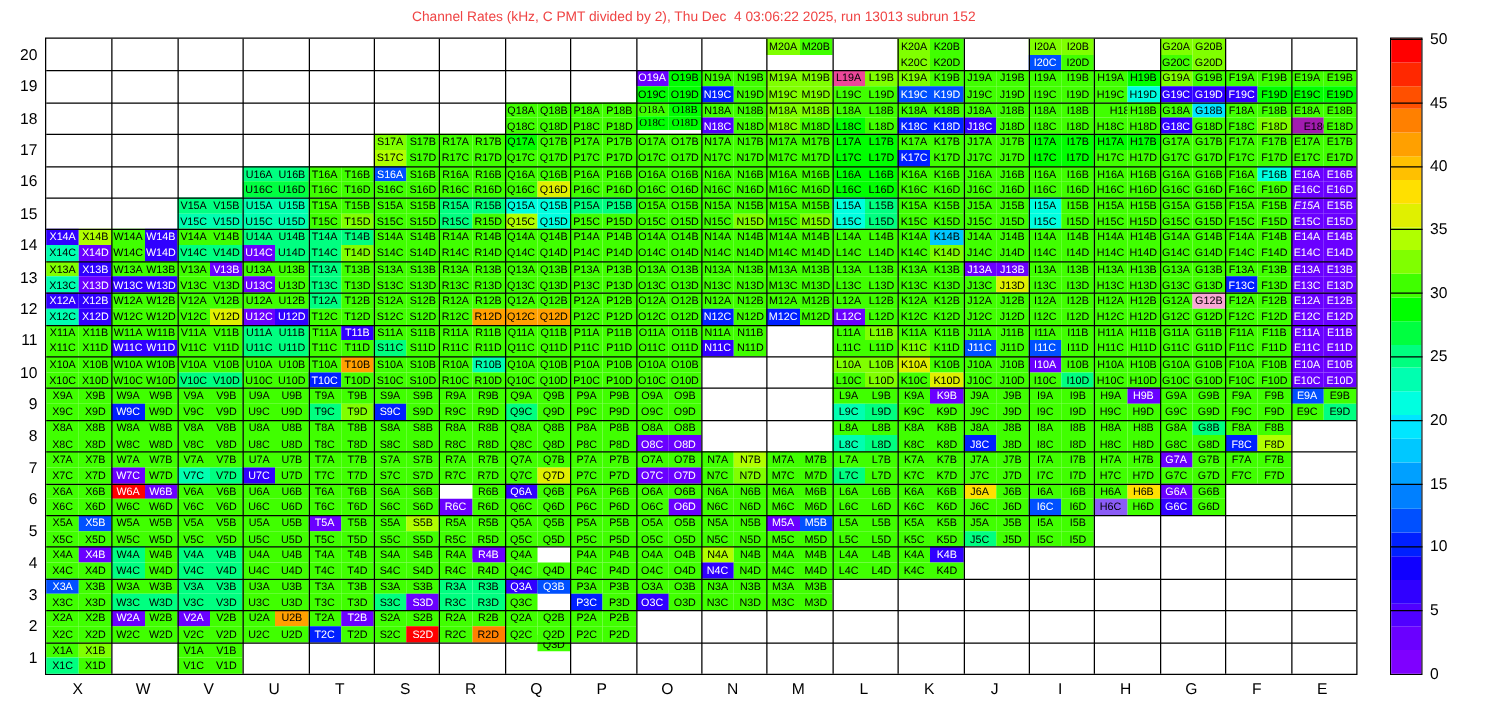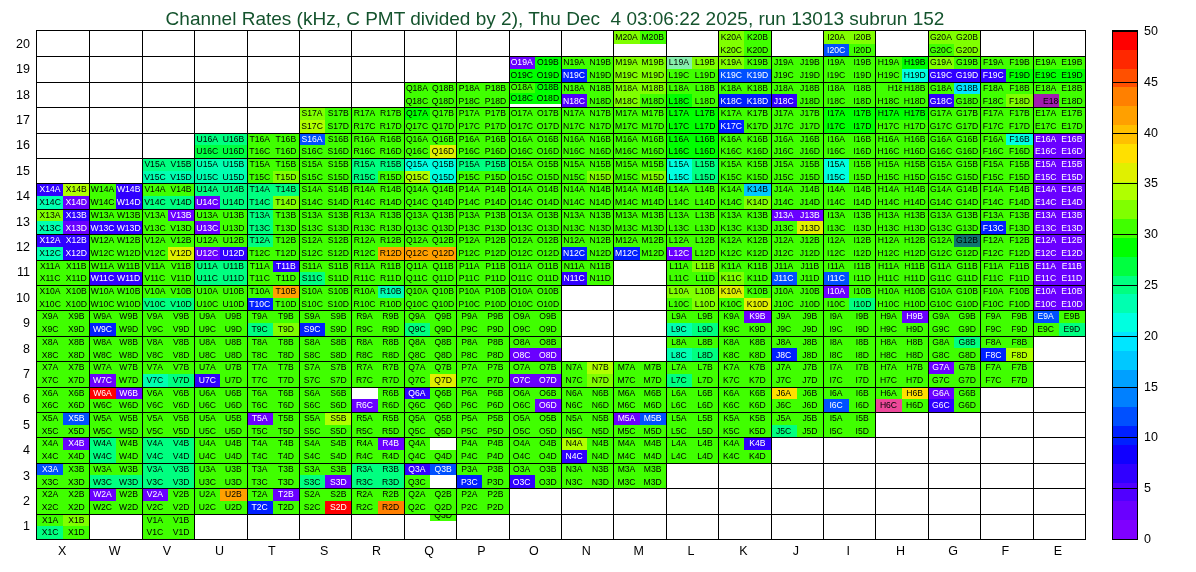--- a/index.html
+++ b/index.html
@@ -1,21 +1,21 @@
 <!DOCTYPE html>
 <html><head>
 <meta charset="utf-8">
 <style>
   html,body{margin:0;padding:0;background:#ffffff;}
   body{width:1196px;height:572px;font-family:"Liberation Sans",sans-serif;overflow:hidden;}
   #root{position:relative;width:1196px;height:572px;}
 
   #title{
     position:absolute;left:0;top:8px;width:1110px;text-align:center;
-    font-size:19px;color:#14532d;white-space:pre;
+    font-size:11px;color:#ef4444;white-space:pre;
   }
 
   
   #plot{
     position:absolute;left:36px;top:30px;width:1050px;height:510px;
     border:1px solid #000;box-sizing:border-box;
   }
   #cellgrid{position:absolute;left:0;top:0;width:100%;height:100%;}
 
   .bigcell{position:absolute;box-sizing:border-box;}
@@ -886,21 +886,21 @@
           <div class="sub b" style="background: rgb(64, 255, 0); color: rgb(0, 0, 0);">P2B</div>
           <div class="sub c" style="background: rgb(64, 255, 0); color: rgb(0, 0, 0);">P2C</div>
           <div class="sub d" style="background: rgb(64, 255, 0); color: rgb(0, 0, 0);">P2D</div>
         </div>
         <div class="bigcell" style="left: 471.6px; top: 25.4px; width: 52.4px; height: 25.4px;">
           <div class="sub a" style="background: rgb(106, 0, 255); color: rgb(255, 255, 255);">O19A</div>
           <div class="sub b" style="background: rgb(0, 255, 0); color: rgb(0, 0, 0);">O19B</div>
           <div class="sub c" style="background: rgb(0, 255, 0); color: rgb(0, 0, 0);">O19C</div>
           <div class="sub d" style="background: rgb(0, 255, 0); color: rgb(0, 0, 0);">O19D</div>
         </div>
-        <div class="bigcell" style="left: 471.6px; top: 50.8px; width: 52.4px; height: 22px;">
+        <div class="bigcell" style="left: 471.6px; top: 50.8px; width: 52.4px; height: 22px; font-family: Liberation Serif, serif;">
           <div class="sub a" style="background: rgb(64, 255, 0); color: rgb(0, 0, 0);">O18A</div>
           <div class="sub b" style="background: rgb(0, 255, 0); color: rgb(0, 0, 0);">O18B</div>
           <div class="sub c" style="background: rgb(0, 255, 0); color: rgb(0, 0, 0);">O18C</div>
           <div class="sub d" style="background: rgb(0, 255, 0); color: rgb(0, 0, 0);">O18D</div>
         </div>
         <div class="bigcell" style="left: 471.6px; top: 76.2px; width: 52.4px; height: 25.4px;">
           <div class="sub a" style="background: rgb(64, 255, 0); color: rgb(0, 0, 0);">O17A</div>
           <div class="sub b" style="background: rgb(64, 255, 0); color: rgb(0, 0, 0);">O17B</div>
           <div class="sub c" style="background: rgb(64, 255, 0); color: rgb(0, 0, 0);">O17C</div>
           <div class="sub d" style="background: rgb(64, 255, 0); color: rgb(0, 0, 0);">O17D</div>
@@ -1151,21 +1151,21 @@
           <div class="sub c" style="background: rgb(64, 255, 0); color: rgb(0, 0, 0);">M4C</div>
           <div class="sub d" style="background: rgb(64, 255, 0); color: rgb(0, 0, 0);">M4D</div>
         </div>
         <div class="bigcell" style="left: 576.4px; top: 431.8px; width: 52.4px; height: 25.4px;">
           <div class="sub a" style="background: rgb(64, 255, 0); color: rgb(0, 0, 0);">M3A</div>
           <div class="sub b" style="background: rgb(64, 255, 0); color: rgb(0, 0, 0);">M3B</div>
           <div class="sub c" style="background: rgb(64, 255, 0); color: rgb(0, 0, 0);">M3C</div>
           <div class="sub d" style="background: rgb(64, 255, 0); color: rgb(0, 0, 0);">M3D</div>
         </div>
         <div class="bigcell" style="left: 628.8px; top: 25.4px; width: 52.4px; height: 25.4px;">
-          <div class="sub a" style="background: #86efac; color: rgb(0, 0, 0);">L19A</div>
+          <div class="sub a" style="background: #ec4899; color: rgb(0, 0, 0);">L19A</div>
           <div class="sub b" style="background: rgb(128, 255, 0); color: rgb(0, 0, 0);">L19B</div>
           <div class="sub c" style="background: rgb(64, 255, 0); color: rgb(0, 0, 0);">L19C</div>
           <div class="sub d" style="background: rgb(64, 255, 0); color: rgb(0, 0, 0);">L19D</div>
         </div>
         <div class="bigcell" style="left: 628.8px; top: 50.8px; width: 52.4px; height: 25.4px;">
           <div class="sub a" style="background: rgb(64, 255, 0); color: rgb(0, 0, 0);">L18A</div>
           <div class="sub b" style="background: rgb(64, 255, 0); color: rgb(0, 0, 0);">L18B</div>
           <div class="sub c" style="background: rgb(0, 255, 0); color: rgb(0, 0, 0);">L18C</div>
           <div class="sub d" style="background: rgb(64, 255, 0); color: rgb(0, 0, 0);">L18D</div>
         </div>
@@ -1615,21 +1615,21 @@
         </div>
         <div class="bigcell" style="left: 838.4px; top: 330.2px; width: 52.4px; height: 25.4px;">
           <div class="sub a" style="background: rgb(64, 255, 0); color: rgb(0, 0, 0);">H7A</div>
           <div class="sub b" style="background: rgb(64, 255, 0); color: rgb(0, 0, 0);">H7B</div>
           <div class="sub c" style="background: rgb(64, 255, 0); color: rgb(0, 0, 0);">H7C</div>
           <div class="sub d" style="background: rgb(64, 255, 0); color: rgb(0, 0, 0);">H7D</div>
         </div>
         <div class="bigcell" style="left: 838.4px; top: 355.6px; width: 52.4px; height: 25.4px;">
           <div class="sub a" style="background: rgb(64, 255, 0); color: rgb(0, 0, 0);">H6A</div>
           <div class="sub b" style="background: rgb(255, 224, 0); color: rgb(0, 0, 0);">H6B</div>
-          <div class="sub c" style="background: #ec4899; color: rgb(0, 0, 0);">H6C</div>
+          <div class="sub c" style="background: #8b5cf6; color: rgb(0, 0, 0);">H6C</div>
           <div class="sub d" style="background: rgb(64, 255, 0); color: rgb(0, 0, 0);">H6D</div>
         </div>
         <div class="bigcell" style="left: 890.8px; top: 0px; width: 52.4px; height: 25.4px;">
           <div class="sub a" style="background: rgb(128, 255, 0); color: rgb(0, 0, 0);">G20A</div>
           <div class="sub b" style="background: rgb(128, 255, 0); color: rgb(0, 0, 0);">G20B</div>
           <div class="sub c" style="background: rgb(64, 255, 0); color: rgb(0, 0, 0);">G20C</div>
           <div class="sub d" style="background: rgb(128, 255, 0); color: rgb(0, 0, 0);">G20D</div>
         </div>
         <div class="bigcell" style="left: 890.8px; top: 25.4px; width: 52.4px; height: 25.4px;">
           <div class="sub a" style="background: rgb(128, 255, 0); color: rgb(0, 0, 0);">G19A</div>
@@ -1668,21 +1668,21 @@
           <div class="sub d" style="background: rgb(64, 255, 0); color: rgb(0, 0, 0);">G14D</div>
         </div>
         <div class="bigcell" style="left: 890.8px; top: 177.8px; width: 52.4px; height: 25.4px;">
           <div class="sub a" style="background: rgb(64, 255, 0); color: rgb(0, 0, 0);">G13A</div>
           <div class="sub b" style="background: rgb(64, 255, 0); color: rgb(0, 0, 0);">G13B</div>
           <div class="sub c" style="background: rgb(64, 255, 0); color: rgb(0, 0, 0);">G13C</div>
           <div class="sub d" style="background: rgb(64, 255, 0); color: rgb(0, 0, 0);">G13D</div>
         </div>
         <div class="bigcell" style="left: 890.8px; top: 203.2px; width: 52.4px; height: 25.4px;">
           <div class="sub a" style="background: rgb(64, 255, 0); color: rgb(0, 0, 0);">G12A</div>
-          <div class="sub b" style="background: #0f766e; color: rgb(0, 0, 0);">G12B</div>
+          <div class="sub b" style="background: #f9a8d4; color: rgb(0, 0, 0);">G12B</div>
           <div class="sub c" style="background: rgb(64, 255, 0); color: rgb(0, 0, 0);">G12C</div>
           <div class="sub d" style="background: rgb(64, 255, 0); color: rgb(0, 0, 0);">G12D</div>
         </div>
         <div class="bigcell" style="left: 890.8px; top: 228.6px; width: 52.4px; height: 25.4px;">
           <div class="sub a" style="background: rgb(64, 255, 0); color: rgb(0, 0, 0);">G11A</div>
           <div class="sub b" style="background: rgb(64, 255, 0); color: rgb(0, 0, 0);">G11B</div>
           <div class="sub c" style="background: rgb(64, 255, 0); color: rgb(0, 0, 0);">G11C</div>
           <div class="sub d" style="background: rgb(64, 255, 0); color: rgb(0, 0, 0);">G11D</div>
         </div>
         <div class="bigcell" style="left: 890.8px; top: 254px; width: 52.4px; height: 25.4px;">
@@ -1811,21 +1811,21 @@
           <div class="sub c" style="background: rgb(64, 255, 0); color: rgb(0, 0, 0);">E17C</div>
           <div class="sub d" style="background: rgb(64, 255, 0); color: rgb(0, 0, 0);">E17D</div>
         </div>
         <div class="bigcell" style="left: 995.6px; top: 101.6px; width: 52.4px; height: 25.4px;">
           <div class="sub a" style="background: rgb(106, 0, 255); color: rgb(255, 255, 255);">E16A</div>
           <div class="sub b" style="background: rgb(106, 0, 255); color: rgb(255, 255, 255);">E16B</div>
           <div class="sub c" style="background: rgb(106, 0, 255); color: rgb(255, 255, 255);">E16C</div>
           <div class="sub d" style="background: rgb(106, 0, 255); color: rgb(255, 255, 255);">E16D</div>
         </div>
         <div class="bigcell" style="left: 995.6px; top: 127px; width: 52.4px; height: 25.4px;">
-          <div class="sub a" style="background: rgb(106, 0, 255); color: rgb(255, 255, 255);">E15A</div>
+          <div class="sub a" style="background: rgb(106, 0, 255); color: rgb(255, 255, 255); font-style: italic;">E15A</div>
           <div class="sub b" style="background: rgb(106, 0, 255); color: rgb(255, 255, 255);">E15B</div>
           <div class="sub c" style="background: rgb(106, 0, 255); color: rgb(255, 255, 255);">E15C</div>
           <div class="sub d" style="background: rgb(106, 0, 255); color: rgb(255, 255, 255);">E15D</div>
         </div>
         <div class="bigcell" style="left: 995.6px; top: 152.4px; width: 52.4px; height: 25.4px;">
           <div class="sub a" style="background: rgb(106, 0, 255); color: rgb(255, 255, 255);">E14A</div>
           <div class="sub b" style="background: rgb(106, 0, 255); color: rgb(255, 255, 255);">E14B</div>
           <div class="sub c" style="background: rgb(106, 0, 255); color: rgb(255, 255, 255);">E14C</div>
           <div class="sub d" style="background: rgb(106, 0, 255); color: rgb(255, 255, 255);">E14D</div>
         </div>

